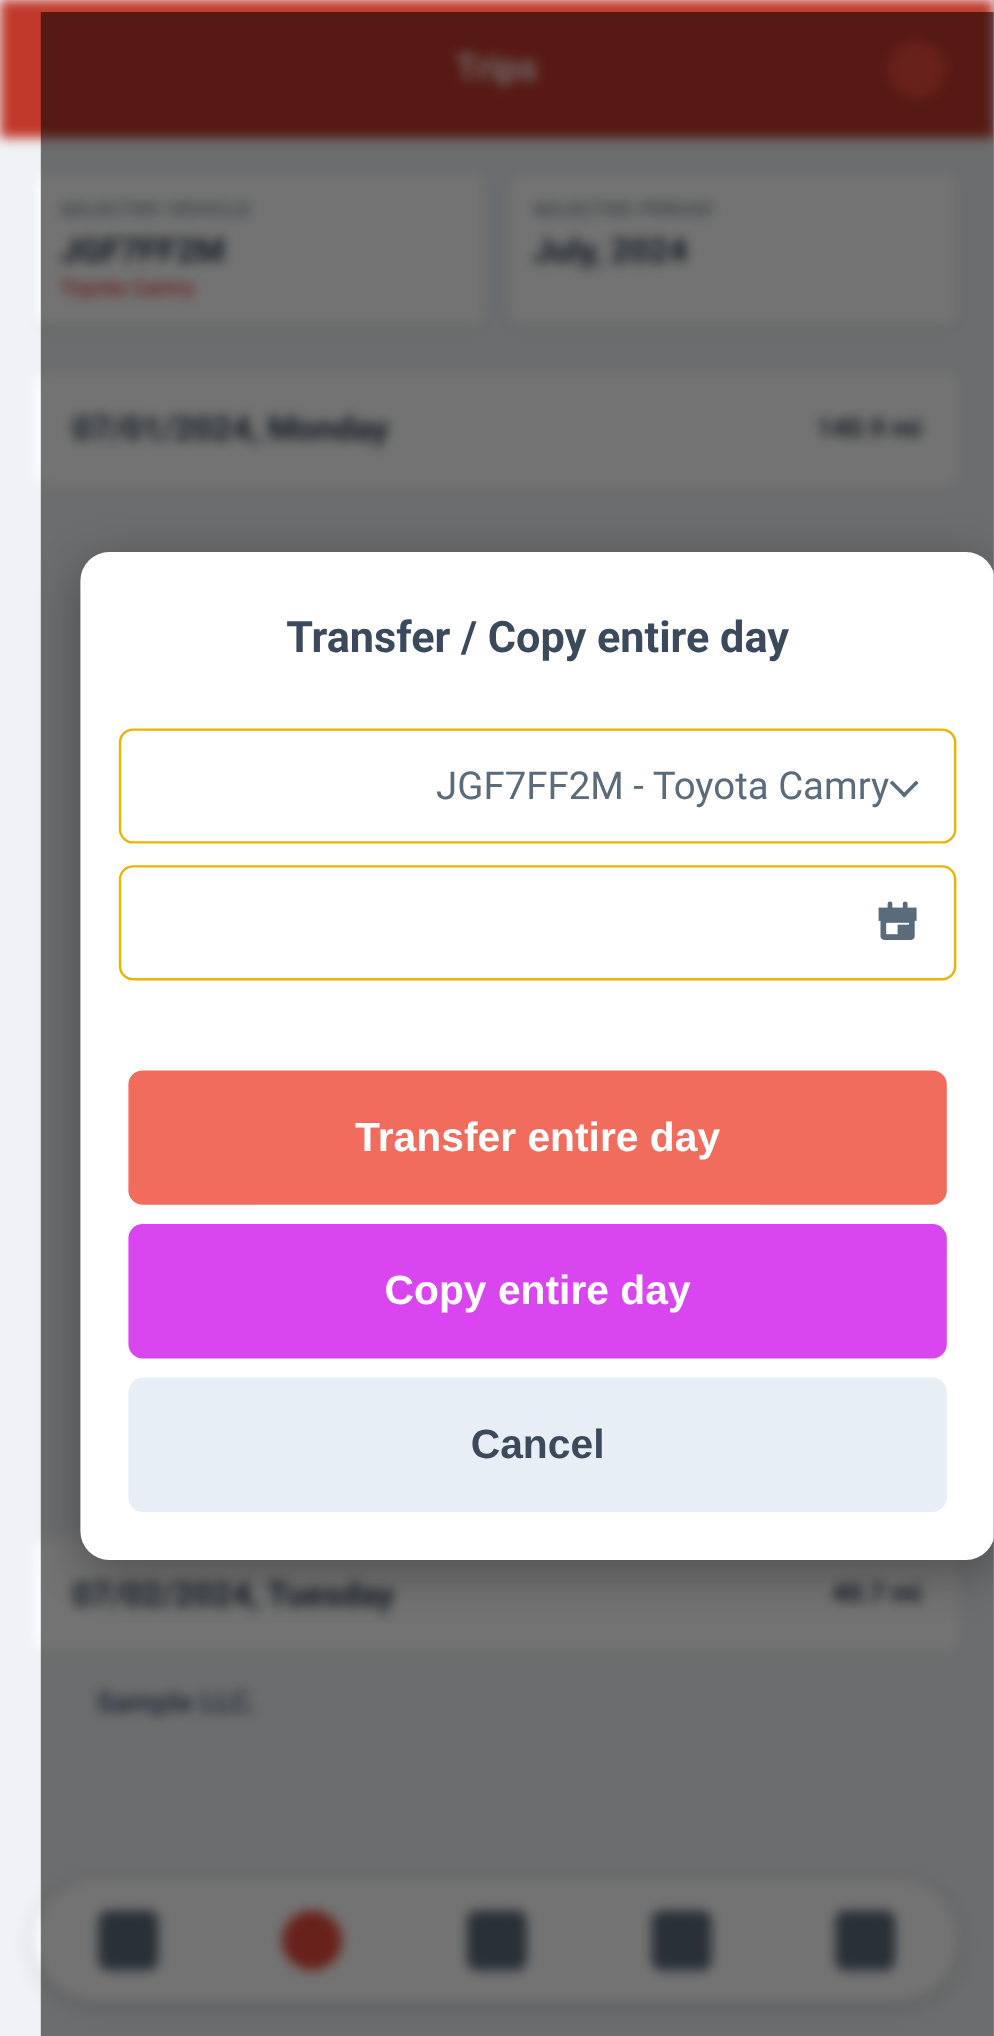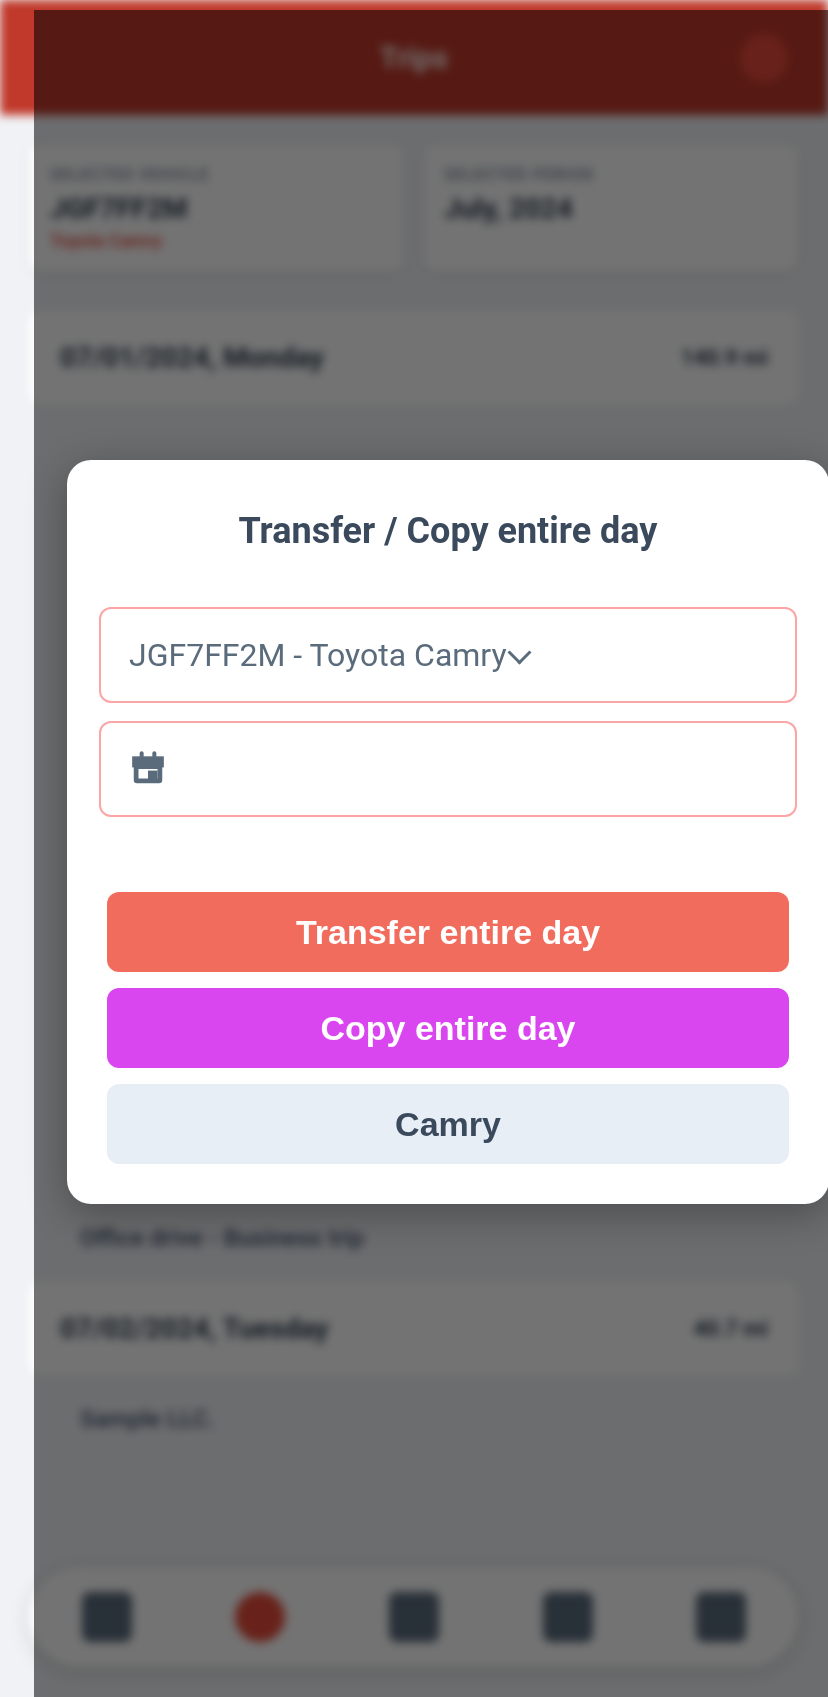--- a/index.html
+++ b/index.html
@@ -118,25 +118,25 @@
     .modal-title {
       font-size: 36px;
       font-weight: 700;
       color: #3a4a5c;
       text-align: center;
       margin-bottom: 55px;
     }
     .modal-select {
       width: 100%;
       height: 96px;
-      border: 2px solid #fca5a5;
+      border: 2px solid #eab308;
       border-radius: 12px;
       display: flex;
       align-items: center;
-      justify-content: flex-start;
+      justify-content: flex-end;
       padding: 0 28px;
       margin-bottom: 18px;
       cursor: pointer;
     }
     .modal-select-text {
       font-size: 32px;
       color: #5a6b7c;
     }
     .chevron-down {
       width: 26px;
@@ -164,21 +164,21 @@
     }
     .modal-buttons {
       margin-top: 75px;
       display: flex;
       flex-direction: column;
       gap: 16px;
       padding: 0 8px;
     }
     .btn {
       width: 100%;
-      height: 80px;
+      height: 112px;
       border-radius: 12px;
       border: none;
       font-size: 34px;
       font-weight: 600;
       cursor: pointer;
       display: flex;
       align-items: center;
       justify-content: center;
     }
     .btn-transfer {
@@ -295,16 +295,16 @@
           <rect x="13" y="13" width="5" height="5" fill="#ffffff"></rect>
           <rect x="5" y="11" width="14" height="8" fill="#ffffff"></rect>
           <rect x="13" y="14" width="4" height="4" fill="#5a6b7c"></rect>
         </svg>
       </span>
     </div>
 
     <div class="modal-buttons">
       <button class="btn btn-transfer">Transfer entire day</button>
       <button class="btn btn-copy">Copy entire day</button>
-      <button class="btn btn-cancel">Camry</button>
+      <button class="btn btn-cancel">Cancel</button>
     </div>
   </div>
 </div>
 
 </body></html>

